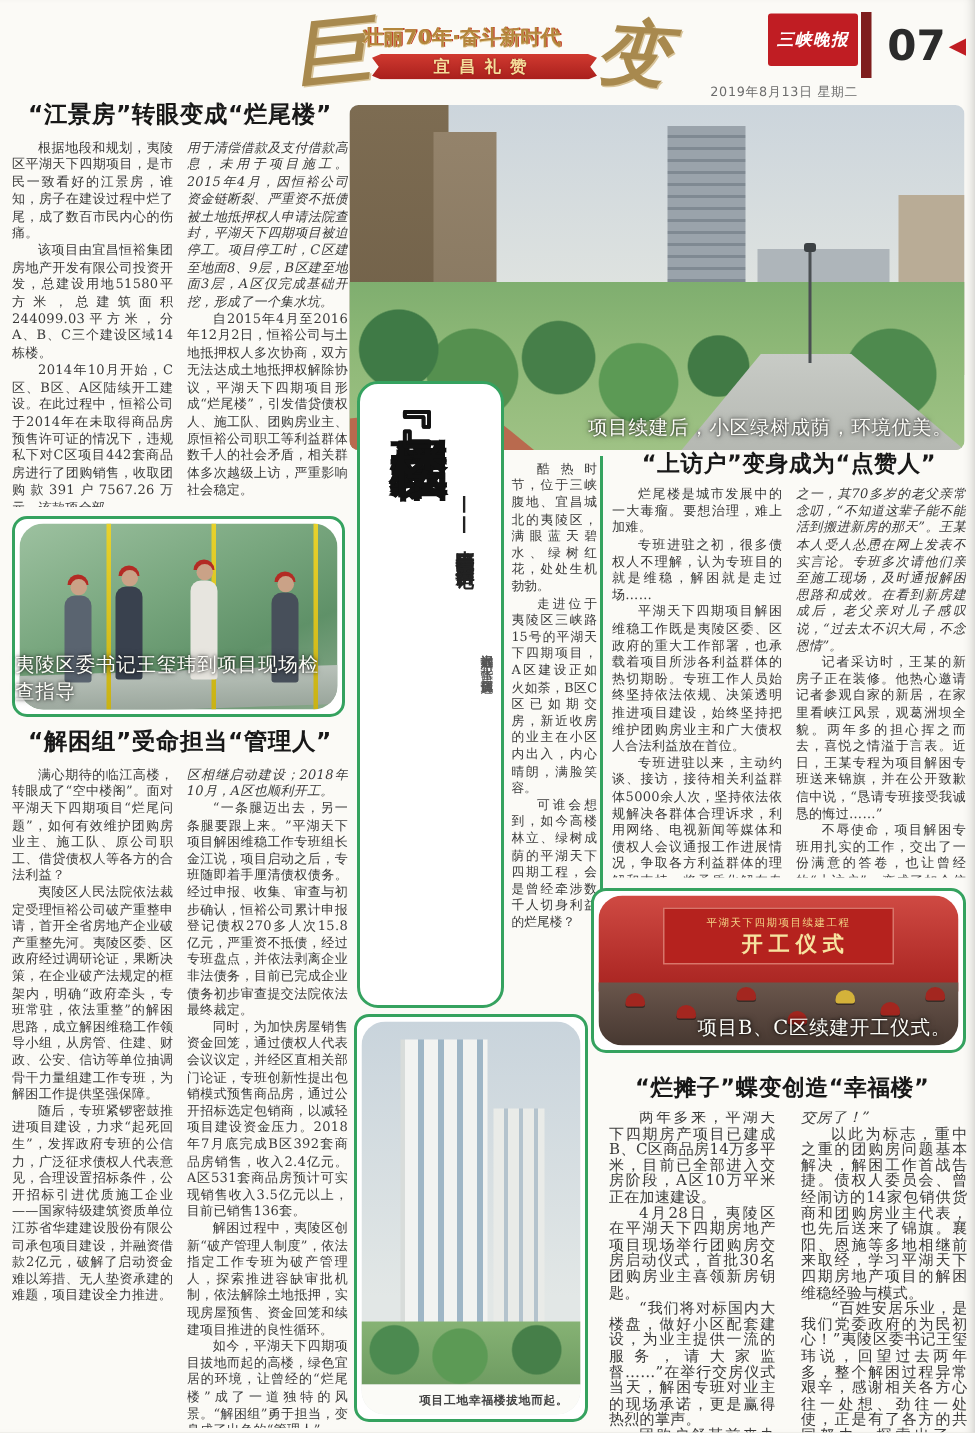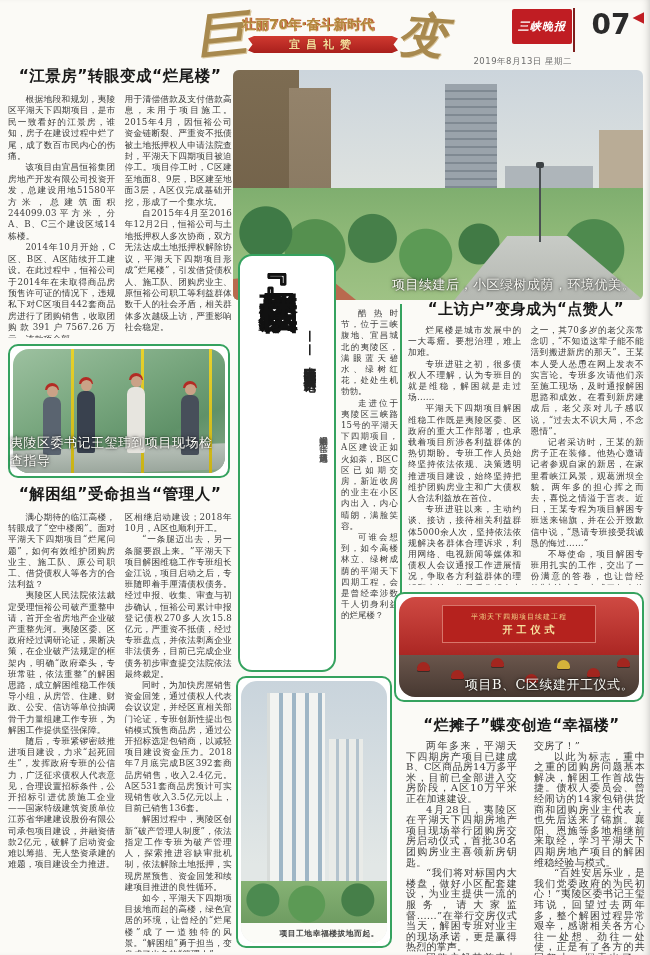--- a/index.html
+++ b/index.html
@@ -23,36 +23,36 @@
             clip-path:polygon(0 15%,4% 0,96% 0,100% 15%,97% 50%,100% 85%,96% 100%,4% 100%,0 85%,3% 50%);
             display:flex; align-items:center; justify-content:center; }
   .ribbon span { color:#f6dd9a; font-family:"DejaVu Sans",sans-serif; font-weight:800;
                  font-size:11px; letter-spacing:6px; text-shadow:0 0 1px #7c1410; }
   .paper-info { position:absolute; right:78px; top:9px; text-align:right; }
   .paper-logo { display:inline-block; background:#c01d23; color:#fff;
                 font-family:"DejaVu Sans",sans-serif; font-weight:800; font-style:italic;
                 font-size:11px; letter-spacing:1px; padding:10px 6px; border-radius:2px; }
   .date-line, .staff-line { font-family:"DejaVu Sans",sans-serif; font-size:8.5px;
                 color:#6b6b6b; margin-top:12px; letter-spacing:.5px; }
-  .page-no { position:absolute; right:6px; top:8px; height:44px; padding-left:16px;
-             border-left:2px solid #7f1d1d; display:flex; }
+  .page-no { position:absolute; right:6px; top:8px; height:44px; padding-left:10px;
+             border-left:7px solid #7f1d1d; display:flex; align-items:center; }
   .page-no .num { font-family:"DejaVu Sans",sans-serif; font-weight:800; font-size:28px; color:#2b2b2b; }
   .page-no .arrow { color:#c01d23; font-size:15px; margin-left:2px; }
 
   
   section.article { position:absolute; }
   section.article h2 { font-family:"DejaVu Sans","Liberation Sans",sans-serif;
       font-weight:800; color:#181818; text-align:center; letter-spacing:.5px; }
   .a1 h2,.a2 h2 { font-size:15.5px; margin-bottom:7px; }
   .a3 h2,.a4 h2 { font-size:15px; text-align:left; margin-bottom:6px; }
   .cols { display:flex; gap:9px; overflow:hidden; }
   .col { flex:1; overflow:hidden; }
   .col p { font-size:8.7px; line-height:11.4px; color:#3a3a3a; text-align:justify;
            text-indent:2em; letter-spacing:.2px; }
-  .col p.ni { text-indent:0; }
+  .col p.ni { text-indent:0;font-style:italic; }
   .a1 { left:8px;  top:66px;  width:224px; height:274px; }
   .a1 .cols { height:244px; }
   .a2 { left:8px;  top:484px; width:224px; height:470px; }
   .a2 .cols { height:440px; }
   .a2 .col p { line-height:11.2px; }
   .a3 { left:408px; top:300px; width:236px; height:290px; }
   .a3 .cols { height:260px; }
   .a3 .col p { line-height:11.2px; }
   .a4 { left:398px; top:716px; width:247px; height:248px; }
   .a4 .cols { height:218px; }
@@ -117,21 +117,21 @@
   .lamp { left:306px; bottom:58px; width:2px; height:74px; background:#4a4f52; }
   .lamp::before { content:""; position:absolute; top:-6px; left:-3px; width:8px; height:6px;
                   background:#3c4144; border-radius:2px; }
 
   .photo3 { left:394px; top:592px; width:250px; height:110px; }
   .p3stage { inset:0 0 36% 0; background:linear-gradient(#cf4a43,#a82320); }
   .p3banner { left:18%; top:8%; width:64%; height:38%; background:#b5221e;
       border:1px solid #d8766b; display:flex; flex-direction:column; align-items:center;
       justify-content:center; gap:1px; }
   .p3banner .b1 { font-size:7px; color:#f3d386; letter-spacing:1px; white-space:nowrap; }
-  .p3banner .b2 { font-size:10px; font-weight:700; color:#f7e3a0; letter-spacing:4px;margin-left:23px; }
+  .p3banner .b2 { font-size:14px; font-weight:700; color:#f7e3a0; letter-spacing:4px;margin-left:23px; }
   .p3crowd { left:0; bottom:0; width:100%; height:42%;
              background:linear-gradient(#6a564c,#473831); }
   .hat { width:13px; height:9px; border-radius:7px 7px 2px 2px; background:#a3261f;
          box-shadow:0 1px 0 rgba(0,0,0,.4); }
   .hat.y { background:#d4b23a; }
 
   .photo4 { left:236px; top:676px; width:156px; height:272px; }
   .p4sky { inset:0; background:linear-gradient(#c9d4dc,#e2e7e6 70%); }
   .t1 { left:26px; top:12px; width:58px; height:226px;
         background:repeating-linear-gradient(90deg,#f2f3f1 0 9px,#9fb6c6 9px 13px);

